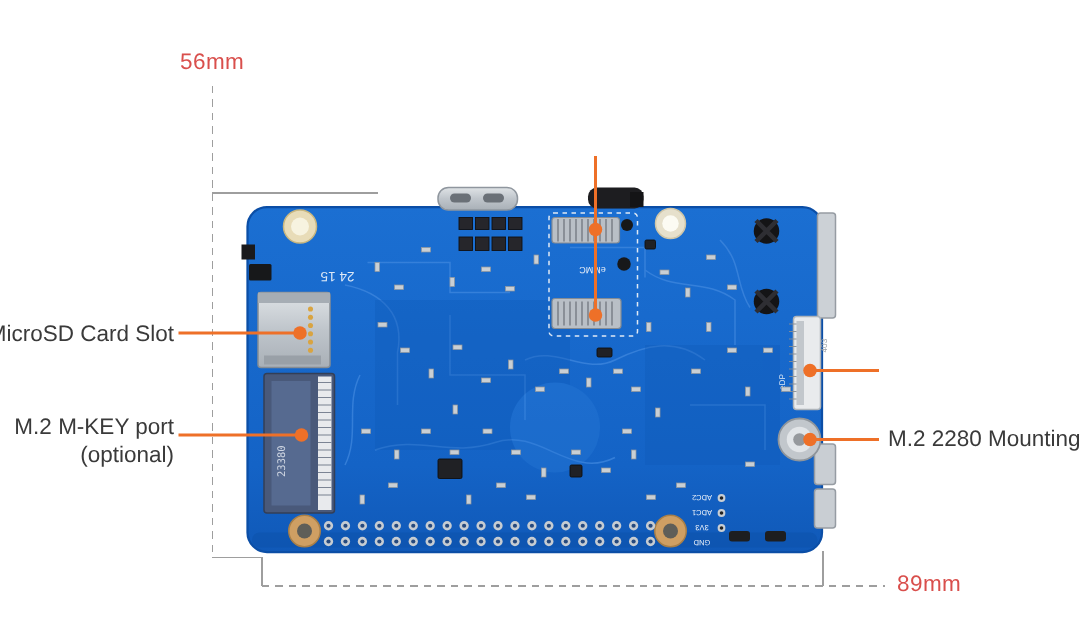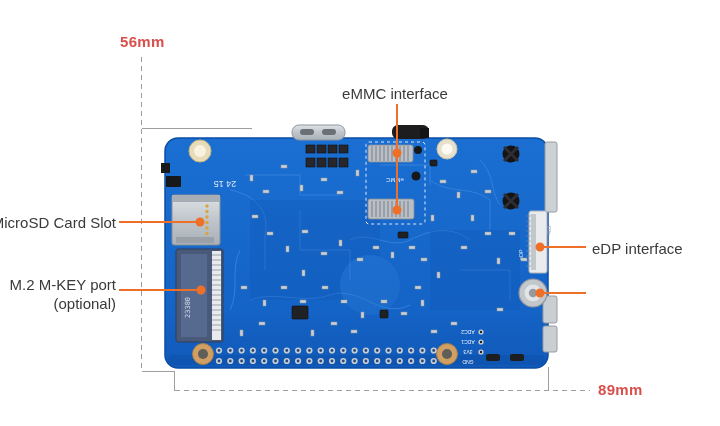--- a/index.html
+++ b/index.html
@@ -2,21 +2,21 @@
 <html><head>
 <meta charset="utf-8">
 <style>
   html,body{margin:0;padding:0;background:#ffffff;}
   .stage{position:relative;width:720px;height:426px;background:#ffffff;overflow:hidden;
          font-family:"Liberation Sans","DejaVu Sans",sans-serif;}
   .stage svg{position:absolute;left:0;top:0;}
   .anno{position:absolute;color:#3a3a3a;font-size:15px;line-height:19px;white-space:nowrap;}
   .anno.center{text-align:center;}
   .anno.right{text-align:right;}
-  .dim{position:absolute;font-size:15px;font-weight:700;letter-spacing:.3px;}
+  .dim{position:absolute;font-size:15px;font-weight:400;letter-spacing:.3px;}
 </style>
 </head>
 <body>
 
 <div class="stage">
 
   <svg id="art" width="720" height="426" viewBox="0 0 720 426">
     <defs>
       <linearGradient id="pcbg" x1="0" y1="0" x2="0" y2="1">
         <stop offset="0" stop-color="#1b6fd2"></stop>
@@ -375,26 +375,25 @@
       <line x1="540" y1="247" x2="586" y2="247"></line>
       <circle cx="540" cy="247" r="4.5" stroke="none"></circle>
       <line x1="540" y1="293" x2="586" y2="293"></line>
       <circle cx="540" cy="293" r="4.5" stroke="none"></circle>
     </g>
   </svg>
 
   <div class="dim" style="left:120px;top:33px;color:#d94f4c;">56mm</div>
   <div class="dim" style="left:598px;top:381px;color:#d94f4c;text-align:right;">89mm</div>
 
-  <div class="anno center" style="left:295px;top:84px;width:200px;">eMMC interface</div>
 
   <div class="anno right" style="left:-10px;top:213px;width:126px;">MicroSD Card Slot</div>
 
   <div class="anno right" style="left:-10px;top:275px;width:126px;">
     <div>M.2 M-KEY port</div>
     <div>(optional)</div>
   </div>
 
-  <div class="anno" style="left:592px;top:239px;">eDP interface</div>
 
   <div class="anno" style="left:592px;top:283px;">
+    <div>M.2 2280 Mounting</div>
   </div>
 </div>
 
 </body></html>

